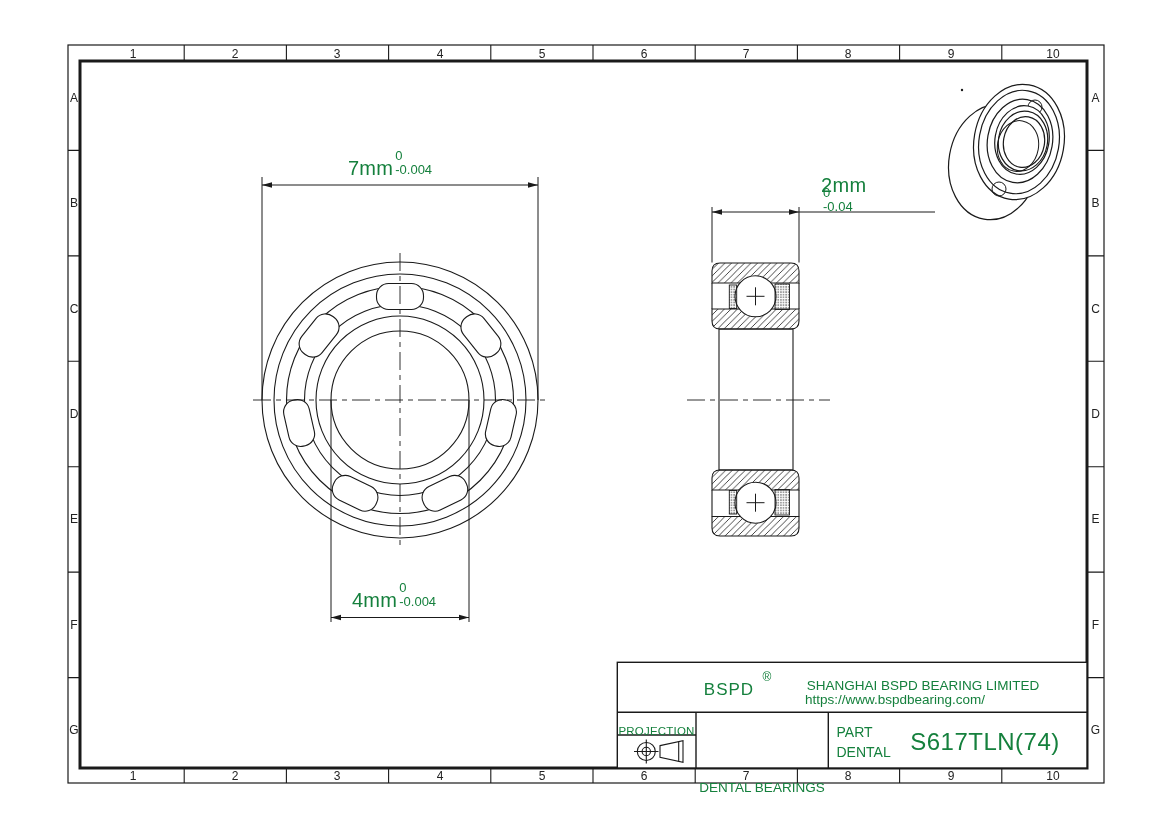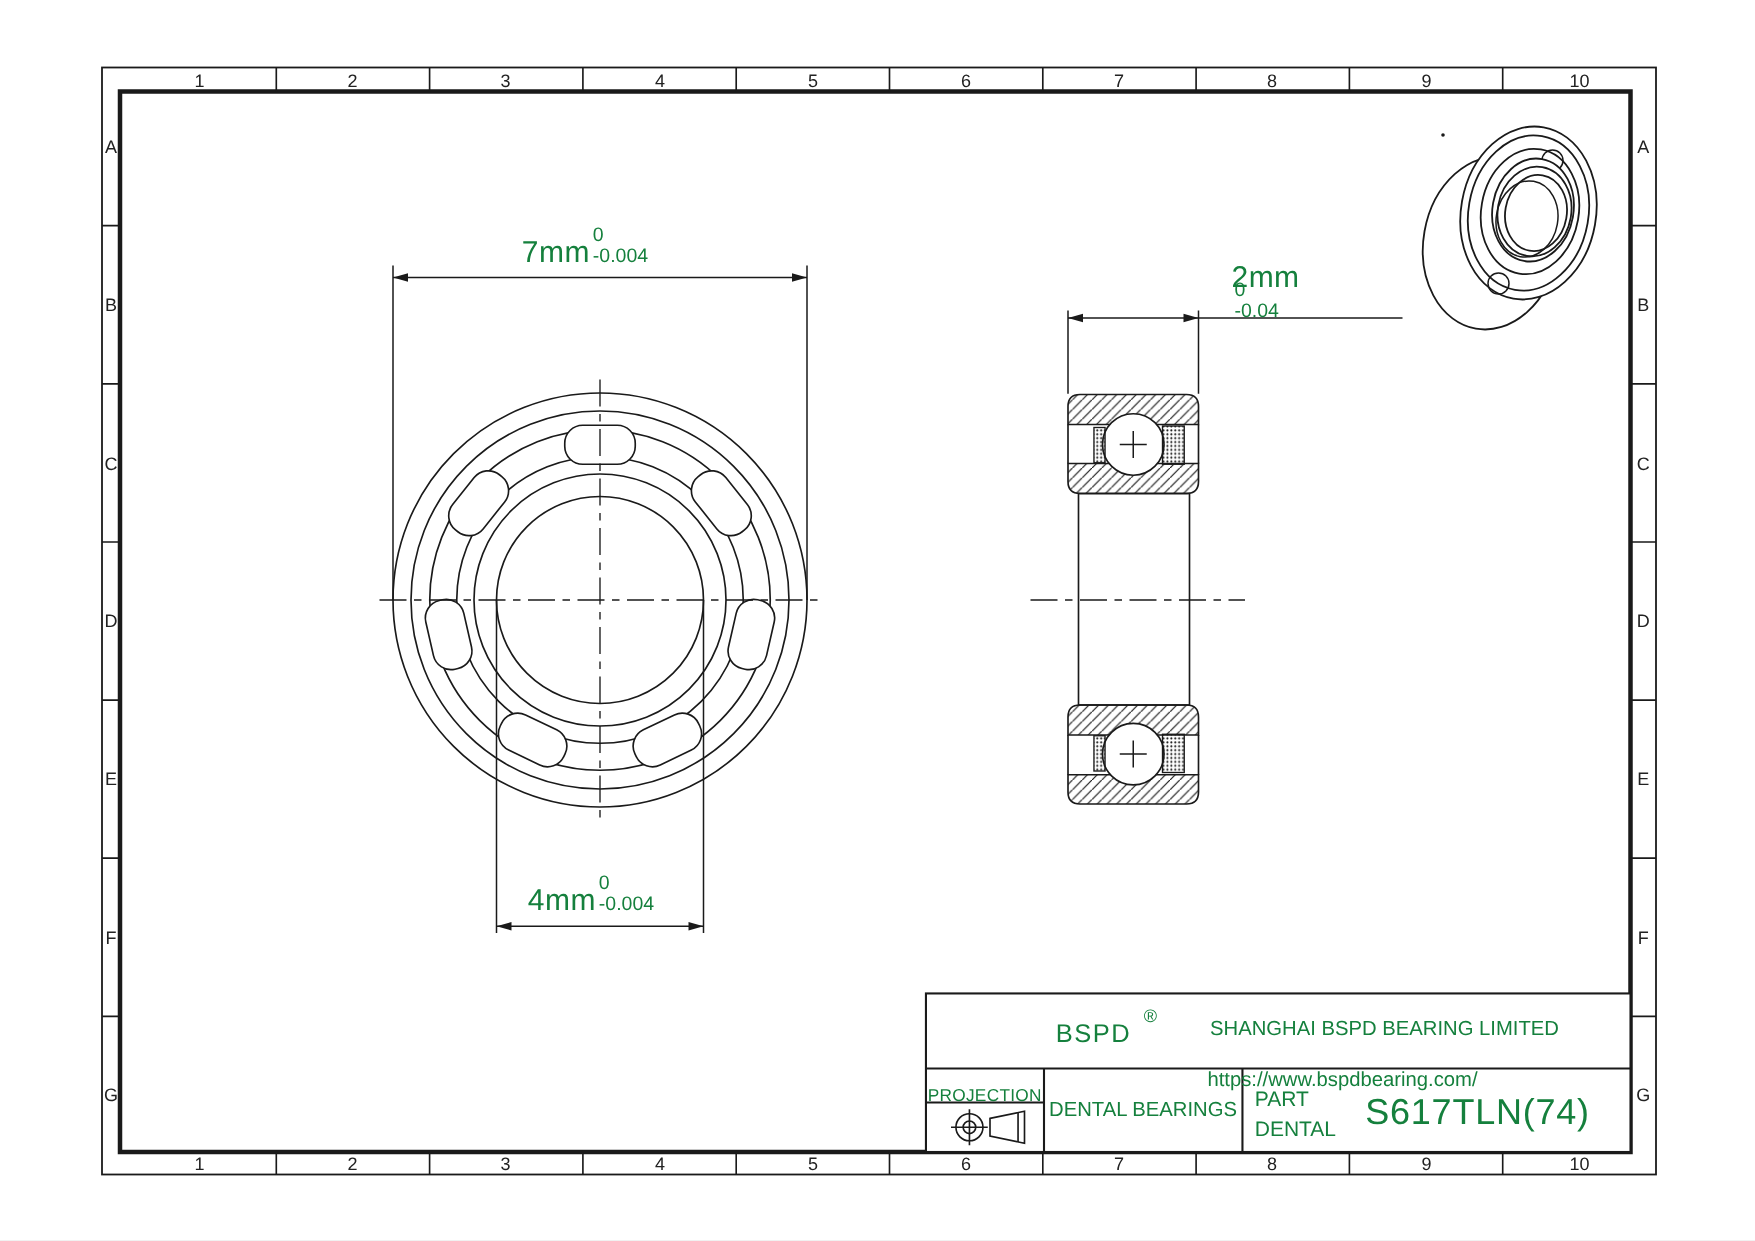--- a/index.html
+++ b/index.html
@@ -12,21 +12,21 @@
   .lbl{position:absolute;transform:translate(-50%,-50%);white-space:nowrap;line-height:1;color:#15803d;}
   .lbl.anchor-left{transform:translate(0,-50%);flex-direction:column;}
   .grid-lbl{font-size:12px;color:#222;}
   .dim{display:flex;align-items:flex-start;font-size:20px;letter-spacing:.3px;}
   .dim .tol{display:flex;flex-direction:column;font-size:13px;line-height:1.05;margin-left:2px;transform:translateY(-9px);letter-spacing:0;}
   .brand{font-size:17px;letter-spacing:1px;}
   .reg{font-size:12px;}
   .company{font-size:13.5px;}
   .url{font-size:13.5px;}
   .projection{font-size:11.5px;letter-spacing:.2px;}
-  .product{font-size:13.5px;}
+  .product{font-size:13.5px;margin-top:48px;}
   .part-lbl{font-size:14px;}
   .part-number{font-size:24px;letter-spacing:.5px;}
 </style>
 </head>
 <body>
 
 <div class="canvas">
 
 <svg width="1170" height="827" viewBox="0 0 1170 827">
   <defs>
@@ -227,21 +227,21 @@
       <span class="tol">
         <span>0</span>
         <span>-0.04</span>
       </span>
 </div>
 
 <div>
   <span class="lbl brand" style="left:729px;top:689px">BSPD</span>
   <span class="lbl reg" style="left:767px;top:677px">®</span>
   <span class="lbl company" style="left:923px;top:685.5px">SHANGHAI BSPD BEARING LIMITED</span>
-  <span class="lbl url" style="left:895px;top:720px">https://www.bspdbearing.com/</span>
+  <span class="lbl url" style="left:895px;top:700px">https://www.bspdbearing.com/</span>
   <span class="lbl projection" style="left:656.5px;top:732px">PROJECTION</span>
   <span class="lbl product" style="left:762px;top:740px">DENTAL BEARINGS</span>
   <span class="lbl anchor-left part-lbl" style="left:836.5px;top:731.5px">PART</span>
   <span class="lbl anchor-left part-lbl" style="left:836.5px;top:751.5px">DENTAL</span>
   <span class="lbl part-number" style="left:985px;top:741.5px">S617TLN(74)</span>
 </div>
 
 </div>
 
 </body></html>

